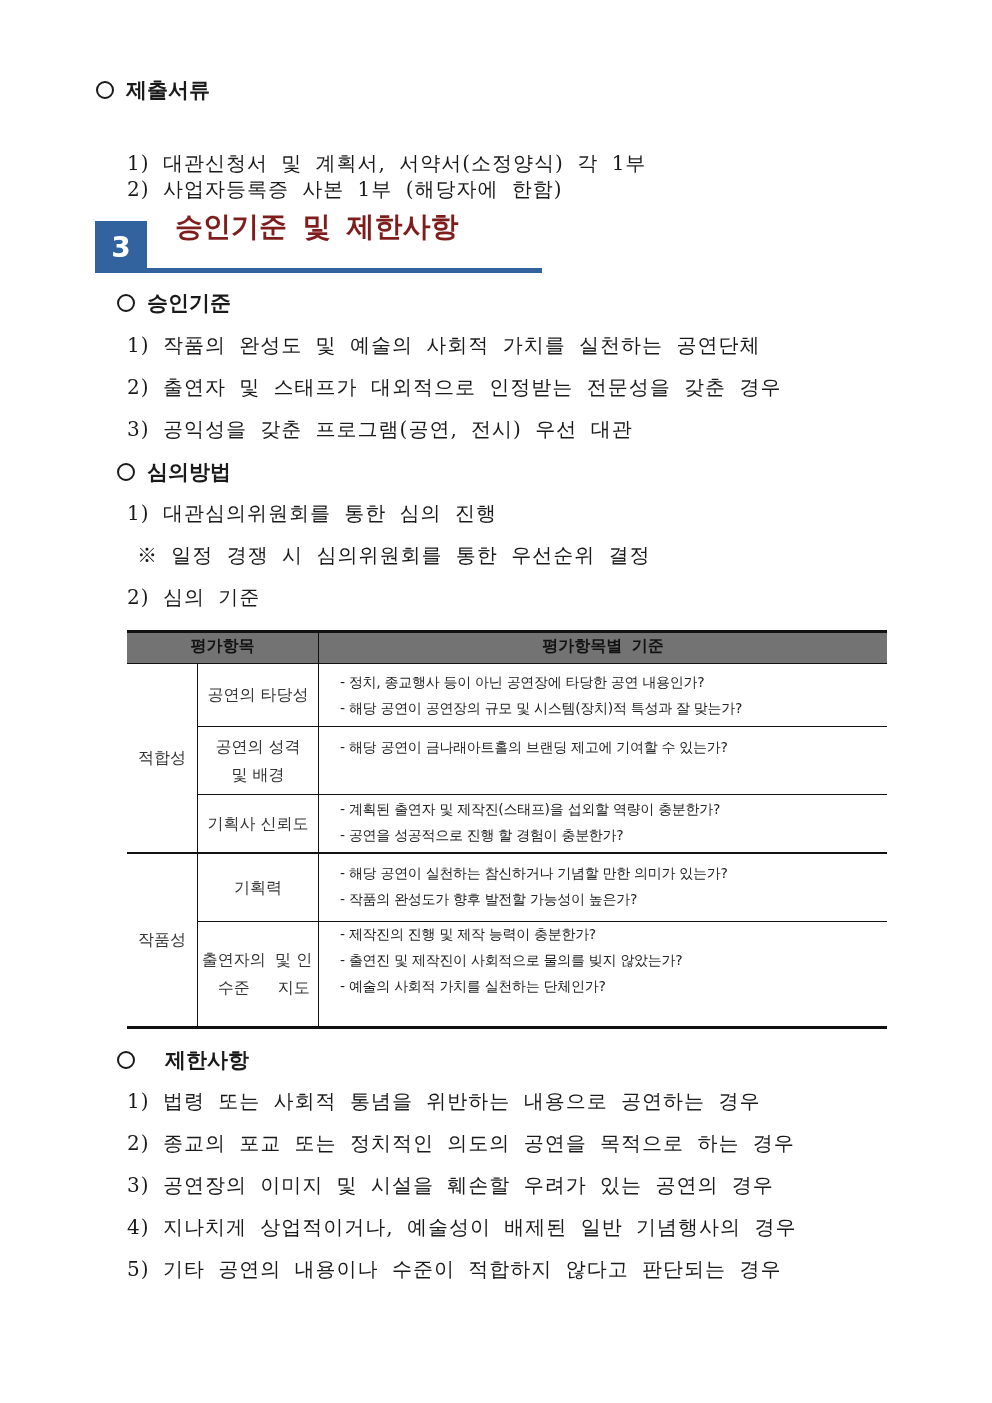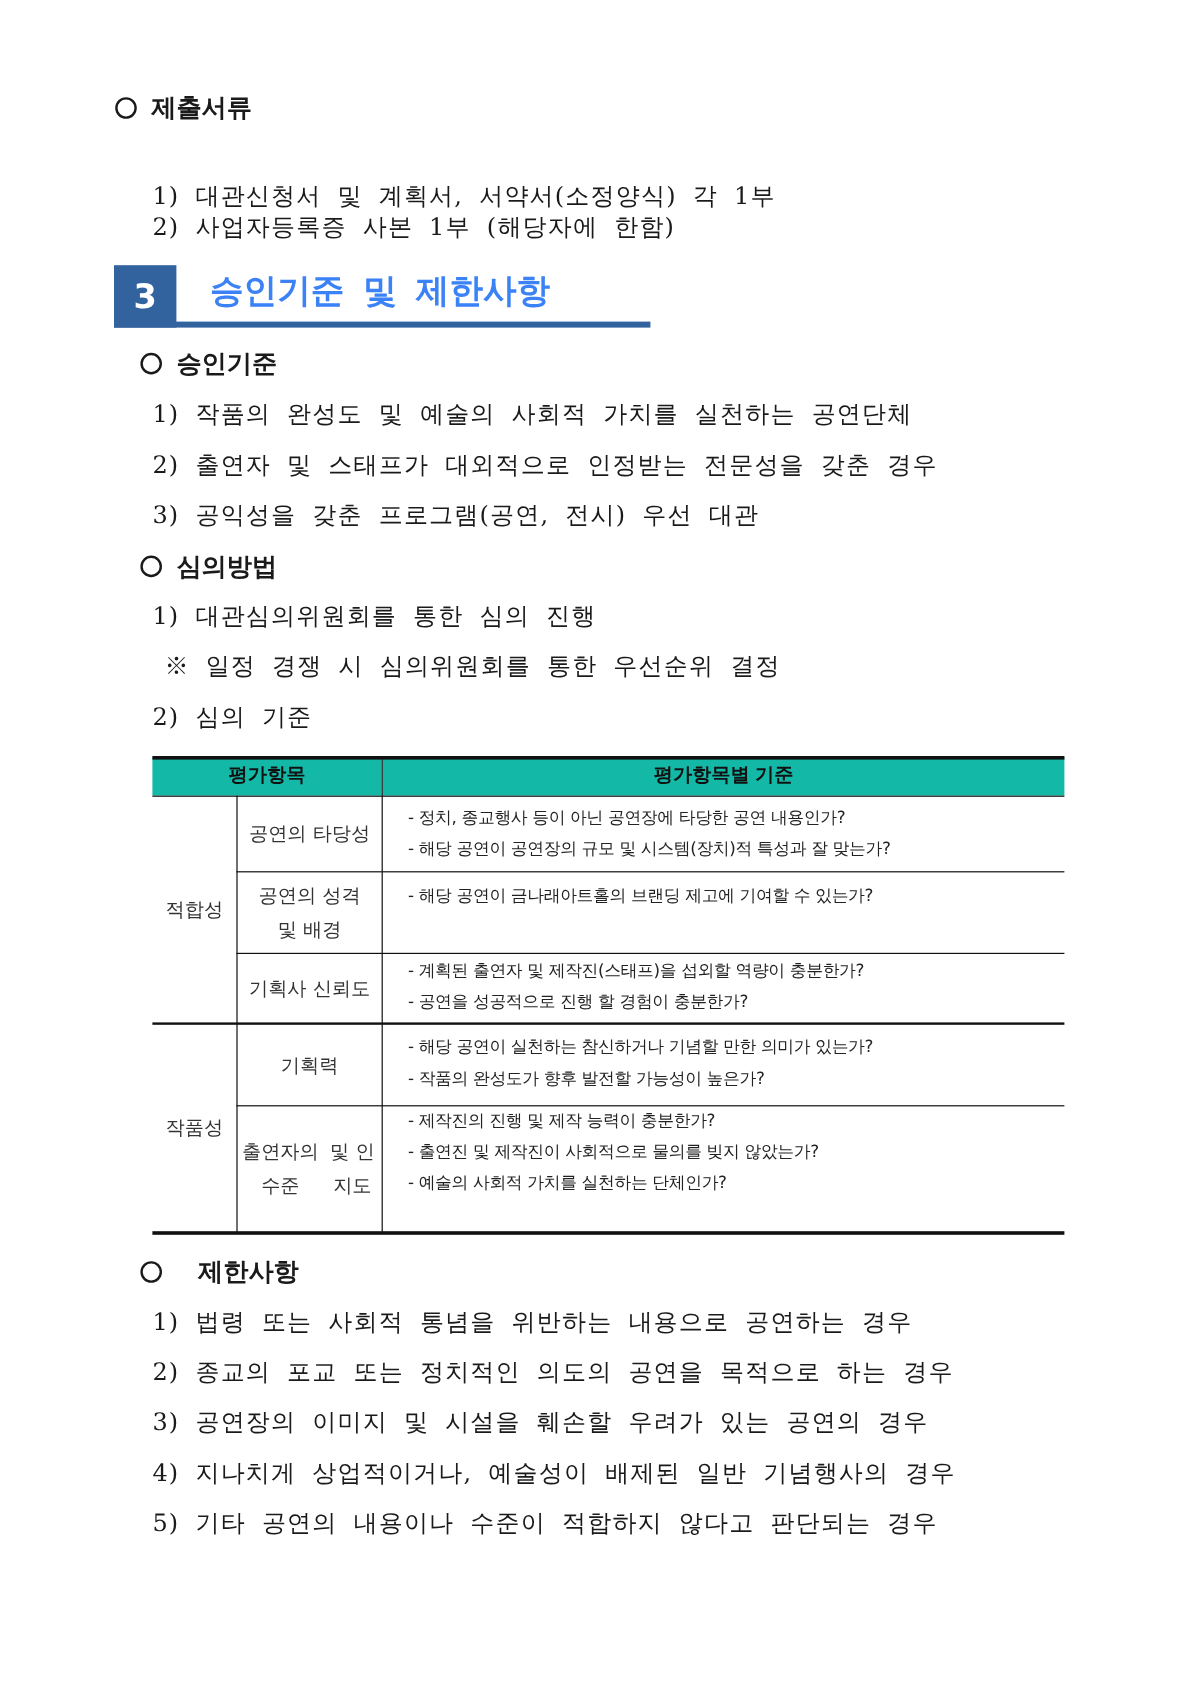--- a/index.html
+++ b/index.html
@@ -20,34 +20,34 @@
     }
     .item {
       font-size: 20px; white-space: nowrap; letter-spacing: 1px; word-spacing: 6px;
     }
     .section-box {
       left: 95px; top: 221px; width: 52px; height: 52px; background: #33639e;
       color: #ffffff; font-family: "DejaVu Sans", "Liberation Sans", sans-serif;
       font-weight: bold; font-size: 28px; display: flex; align-items: center; justify-content: center;
     }
     .section-title {
-      left: 175px; top: 224px; font-family: "DejaVu Sans", "Liberation Sans", sans-serif;
-      font-weight: bold; font-size: 28px; color: #3b82f6; white-space: nowrap; word-spacing: 6px;
+      left: 175px; top: 208px; font-family: "DejaVu Sans", "Liberation Sans", sans-serif;
+      font-weight: bold; font-size: 28px; color: #7f1d1d; white-space: nowrap; word-spacing: 6px;
     }
     .section-underline { left: 95px; top: 268px; width: 447px; height: 5px; background: #33639e; }
 
     
     .tbl { left: 127px; top: 631px; width: 760px; }
     .tbl .hline { position: absolute; left: 0; width: 760px; background: #111; }
     .tbl .vline { position: absolute; width: 1px; background: #111; }
     .tbl .cell {
       position: absolute; display: flex; align-items: center; justify-content: center;
       text-align: center; font-size: 16px; color: #333; line-height: 28px;
     }
-    .tbl .hdr { background: #14b8a6; font-family: Liberation Sans, sans-serif; font-weight: bold; color: #111; font-size: 16px; }
+    .tbl .hdr { background: #737373; font-family: Liberation Mono, monospace; font-weight: bold; color: #111; font-size: 16px; }
     .tbl .crit {
       position: absolute; left: 213px; font-size: 14px; color: #222; line-height: 26px;
       font-family: "DejaVu Sans", "Liberation Sans", sans-serif; white-space: nowrap;
     }
     .tbl .crit div { letter-spacing: -0.3px; }
   </style>
 </head>
 <body>
 
 <div class="abs h2" style="left:96px; top:76px;">

